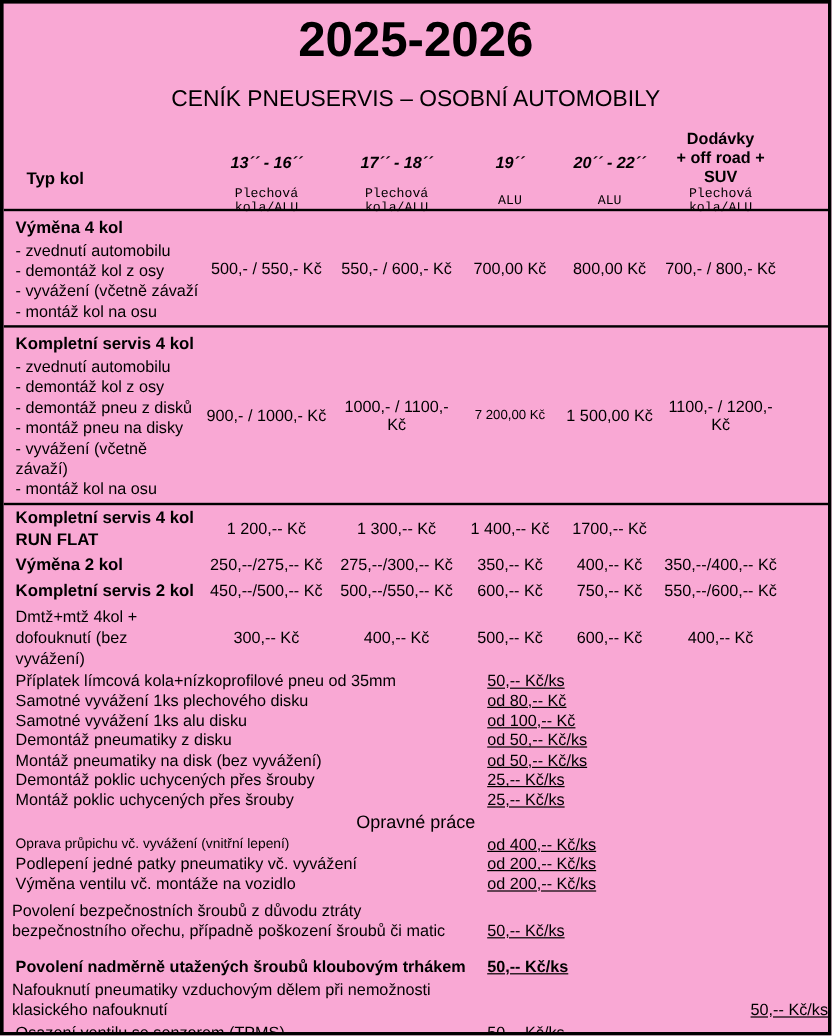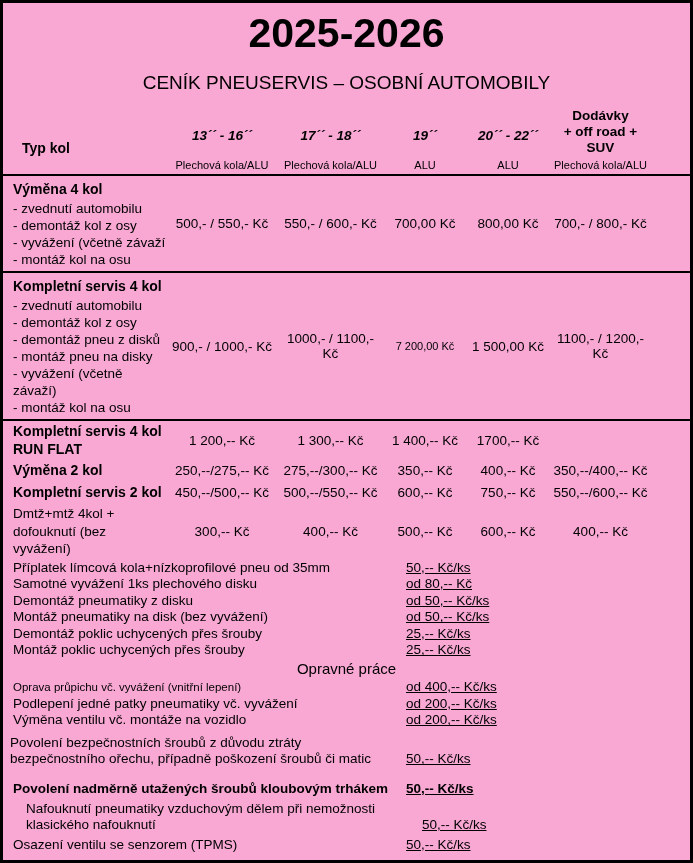--- a/index.html
+++ b/index.html
@@ -11,21 +11,21 @@
   .title{text-align:center;font-weight:bold;font-size:41px;line-height:45px;margin-top:8px;}
   .subtitle{text-align:center;font-weight:normal;font-size:19px;line-height:24px;margin-top:15px;}
 
   .grid{display:grid;grid-template-columns:163px 112px 105px 84px 82px 147px;}
   .hrow{margin-top:5px;align-items:end;min-height:56px;}
   .hc{font-weight:bold;font-size:13.5px;text-align:center;}
   .hc.mid{margin-bottom:13px;font-style:italic;}
   .hc.pre3{white-space:pre-line;line-height:16px;}
   .hc1{font-weight:bold;font-size:14px;text-align:left;padding-left:19px;line-height:16px;}
   .srow{height:18px;align-items:center;}
-  .sc{font-size:11px;text-align:center;}
+  .sc{font-size:11px;text-align:center;font-family:Liberation Mono, monospace;}
   .lastcol{padding-right:44px;}
   .rule{border-top:2px solid #000;}
 
   .lbl{padding-left:10px;padding-top:2px;padding-bottom:3px;}
   .sec-title{font-weight:bold;font-size:14px;line-height:18px;margin-bottom:2px;margin-top:2px;}
   .itm{font-size:13.5px;line-height:17px;}
   .pc{align-self:center;text-align:center;font-size:13.5px;}
   .pc.sm{font-size:11px;}
   .prow{padding:2px 0;}
   .plbl{font-size:14px;line-height:17.5px;padding-left:10px;align-self:center;}
@@ -141,20 +141,24 @@
 
   <div class="svc">
     <span class="sl">Příplatek límcová kola+nízkoprofilové pneu od 35mm</span>
     <span class="sv">50,-- Kč/ks</span>
   </div>
   <div class="svc">
     <span class="sl">Samotné vyvážení 1ks plechového disku</span>
     <span class="sv">od 80,-- Kč</span>
   </div>
   <div class="svc">
+    <span class="sl">Samotné vyvážení 1ks alu disku</span>
+    <span class="sv">od 100,-- Kč</span>
+  </div>
+  <div class="svc">
     <span class="sl">Demontáž pneumatiky z disku</span>
     <span class="sv">od 50,-- Kč/ks</span>
   </div>
   <div class="svc">
     <span class="sl">Montáž pneumatiky na disk (bez vyvážení)</span>
     <span class="sv">od 50,-- Kč/ks</span>
   </div>
   <div class="svc">
     <span class="sl">Demontáž poklic uchycených přes šrouby</span>
     <span class="sv">25,-- Kč/ks</span>
@@ -182,21 +186,21 @@
   <div class="svc block2">
     <span class="sl pre">Povolení bezpečnostních šroubů z důvodu ztráty
 bezpečnostního ořechu, případně poškození šroubů či matic</span>
     <span class="sv">50,-- Kč/ks</span>
   </div>
   <div class="spacer"></div>
   <div class="svc bold rowpad">
     <span class="sl">Povolení nadměrně utažených šroubů kloubovým trhákem</span>
     <span class="sv">50,-- Kč/ks</span>
   </div>
-  <div class="svc" style="padding-left:23px;">
+  <div class="svc" style="padding-left:7px;justify-content:space-between;">
     <span class="sl pre" style="width:396px;">Nafouknutí pneumatiky vzduchovým dělem při nemožnosti
 klasického nafouknutí</span>
     <span class="sv">50,-- Kč/ks</span>
   </div>
   <div class="svc rowpad">
     <span class="sl">Osazení ventilu se senzorem (TPMS)</span>
     <span class="sv">50,-- Kč/ks</span>
   </div>
 
 </div>

